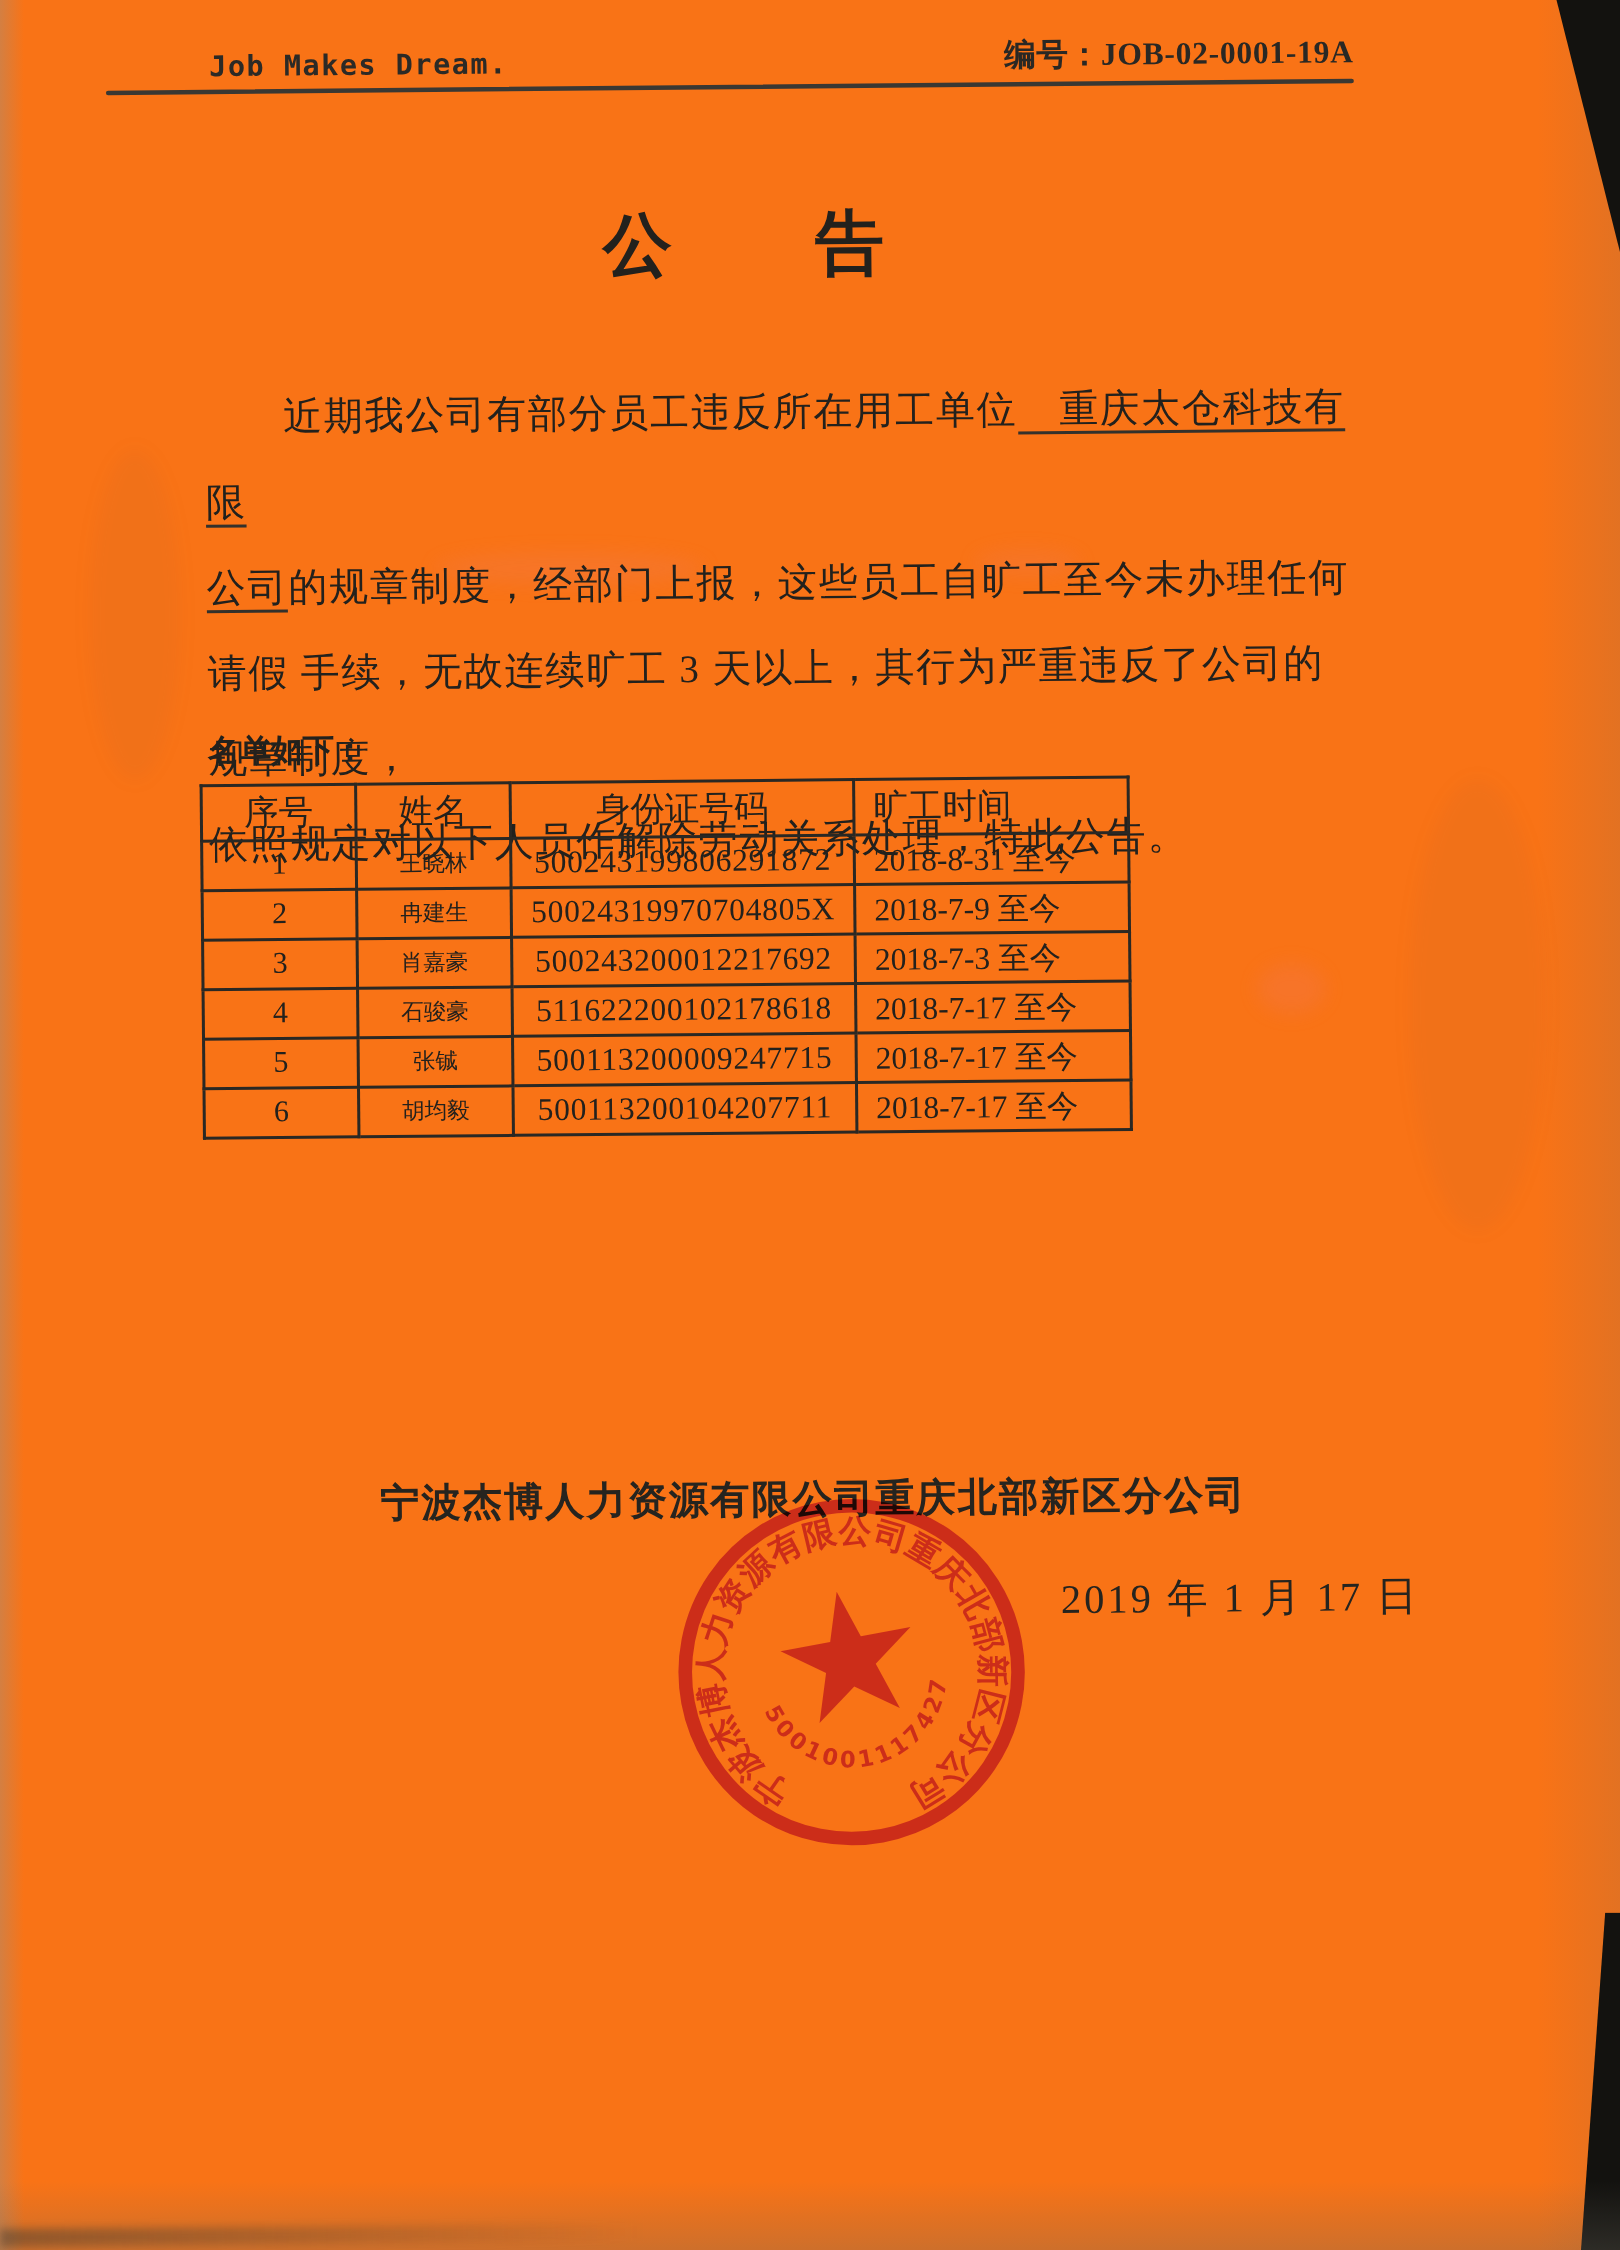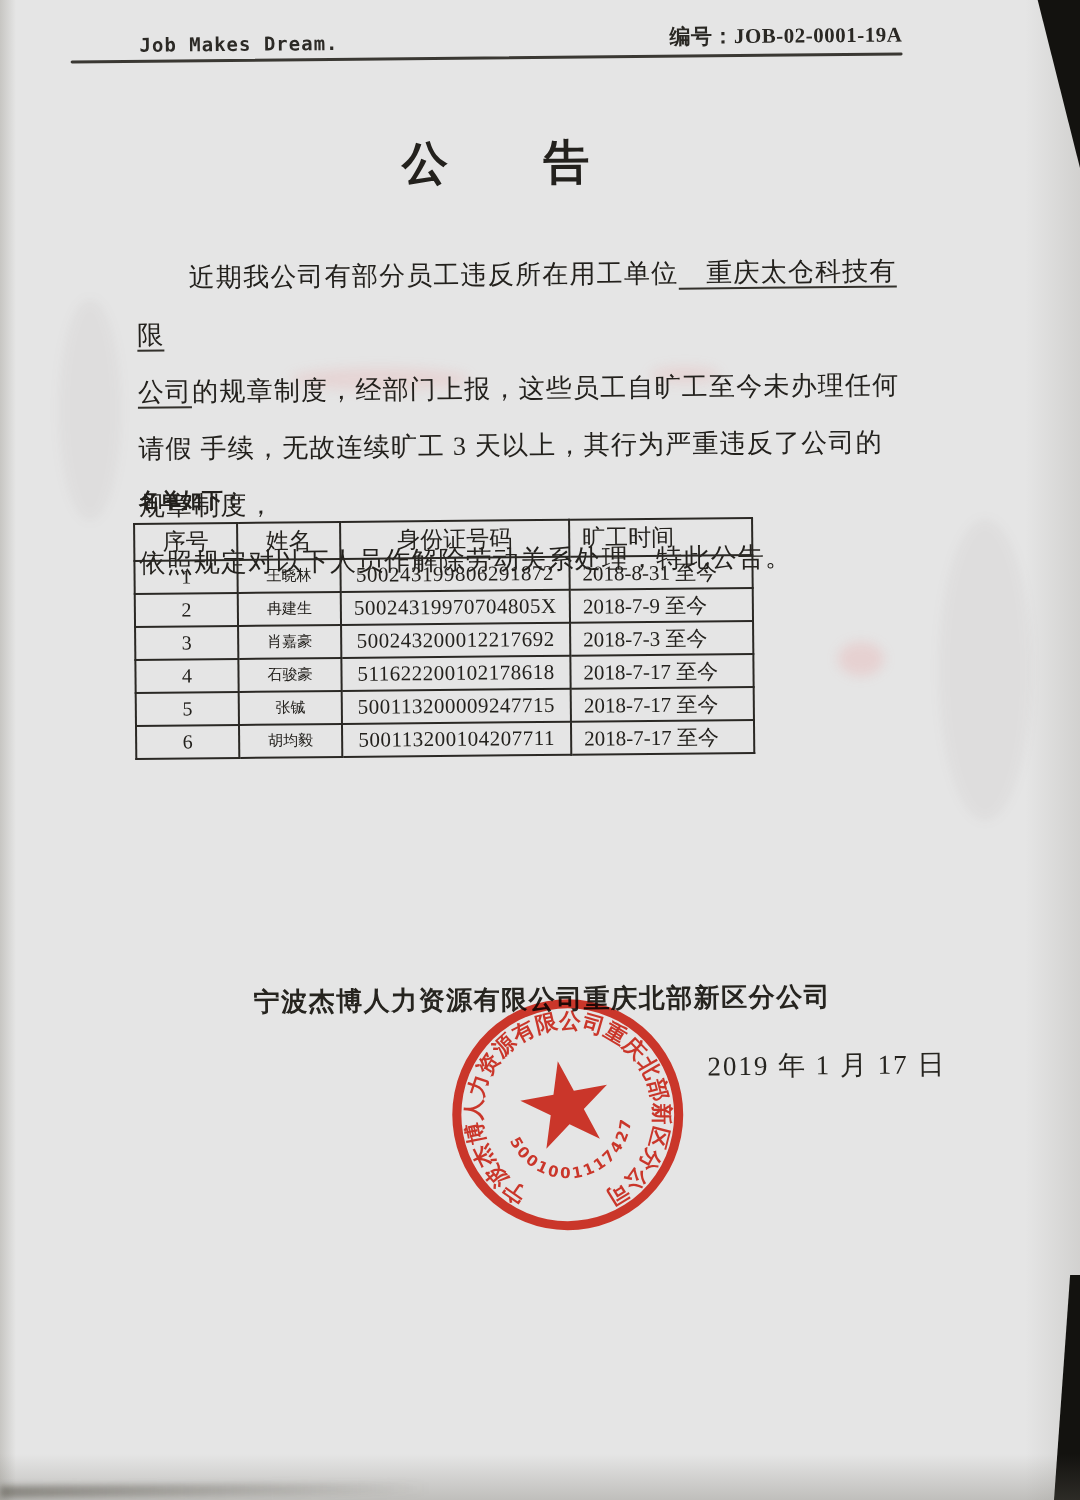--- a/index.html
+++ b/index.html
@@ -3,21 +3,21 @@
 <meta charset="utf-8">
 <style>
   html,body{margin:0;padding:0;}
   body{
     width:1080px;height:1500px;overflow:hidden;
     background:#fbfaf7;
     font-family:"Liberation Serif","DejaVu Serif",serif;
     color:#262420;
     position:relative;
   }
-  .scan-root{position:absolute;inset:0;background:#e5e5e5;}
+  .scan-root{position:absolute;inset:0;background:#f97316;}
   
   .edge-left{position:absolute;left:0;top:0;width:16px;height:1500px;
     background:linear-gradient(to right,rgba(150,147,138,.38),rgba(150,147,138,0));}
   .edge-right{position:absolute;right:0;top:0;width:55px;height:1500px;
     background:linear-gradient(to left,rgba(110,106,96,.16),rgba(110,106,96,0));}
   .corner-tr{position:absolute;top:0;right:0;width:46px;height:168px;background:#13120f;
     clip-path:polygon(8% 0,100% 0,100% 100%);}
   .corner-br{position:absolute;bottom:0;right:0;width:26px;height:225px;background:#13120f;
     clip-path:polygon(62% 0,100% 0,100% 100%,0 100%);}
   .edge-bottom{position:absolute;left:0;bottom:0;width:1080px;height:46px;

